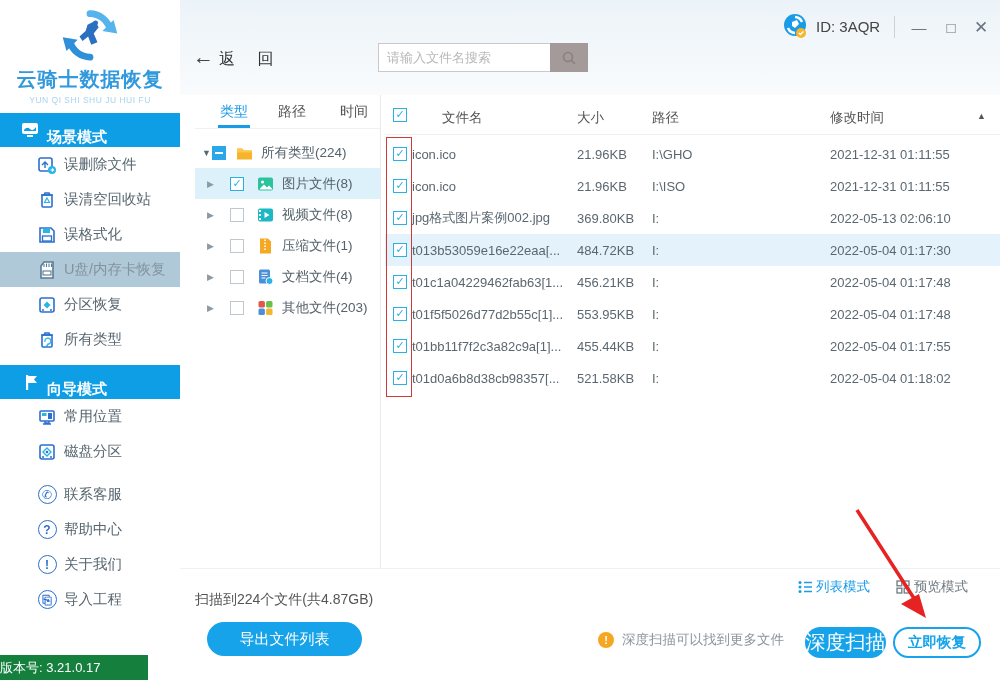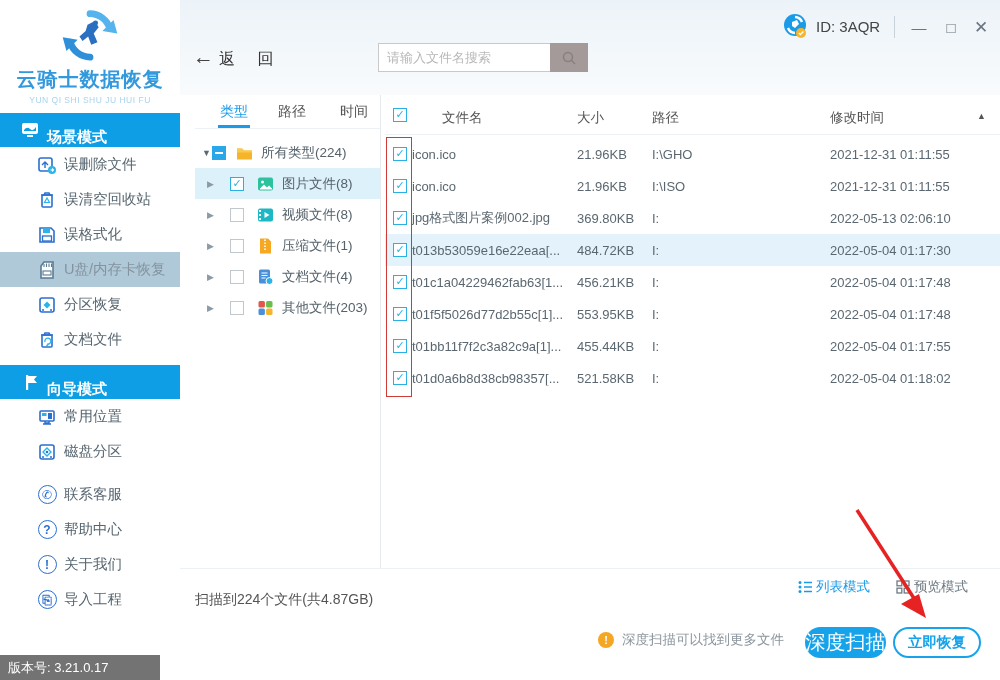--- a/index.html
+++ b/index.html
@@ -12,21 +12,21 @@
   .logo-title { color:#3399dd; font-size:20px; font-weight:bold; letter-spacing:1px; margin-top:-4px; }
   .logo-sub { color:#a8d4ef; font-size:8.5px; letter-spacing:.5px; margin-top:2px; }
   .sec-header { height:34px; background:#0d9ee6; color:#fff; font-size:15px; font-weight:bold; display:flex; align-items:flex-end; padding-left:47px; position:relative; }
   .sec-header .sicon { position:absolute; left:20px; top:50%; transform:translateY(-50%); width:20px; height:20px; display:flex; align-items:center; justify-content:center; }
   .side-item { height:35px; display:flex; align-items:center; position:relative; color:#56656f; font-size:14.5px; cursor:pointer; }
   .side-item .iicon { position:absolute; left:36px; width:22px; height:22px; display:flex; align-items:center; justify-content:center; }
   .side-item .ilabel { position:absolute; left:64px; white-space:nowrap; }
   .side-item.sel { background:#afc9d9; color:#84939e; }
   .gap8 { height:8px; }
   .circ { width:19px; height:19px; border:1.7px solid #2b6fd0; border-radius:50%; color:#2b6fd0; font-size:12px; font-weight:bold; display:flex; align-items:center; justify-content:center; }
-  .version-bar { position:absolute; left:0; bottom:0; width:160px; height:25px; background:#737373; color:#fff; font-size:13px; display:flex; align-items:center; padding-left:8px; }
+  .version-bar { position:absolute; left:0; bottom:0; width:148px; height:25px; background:#15803d; color:#fff; font-size:13px; display:flex; align-items:center; }
 
   
   .main { position:absolute; left:180px; top:0; width:820px; height:680px; background:#fff; }
   .topbar { position:absolute; left:0; top:0; width:820px; height:95px; background:linear-gradient(180deg,#ecf3f8 0%,#f9fbfd 100%); }
 
   
   .tb-logo { position:absolute; left:602px; top:13px; width:26px; height:26px; }
   .tb-id { position:absolute; left:636px; top:18px; font-size:15px; color:#444; }
   .tb-sep { position:absolute; left:714px; top:16px; width:1px; height:22px; background:#c9d2d8; }
   .winbtn { position:absolute; top:16px; width:22px; height:22px; color:#6b7680; font-size:15px; display:flex; align-items:center; justify-content:center; cursor:pointer; }
@@ -176,21 +176,21 @@
     </div>
     <div class="side-item">
       <span class="iicon">
         <svg width="20" height="20" viewBox="0 0 20 20">
             <path d="M4 5 h12 M7 5 l1 -2 h4 l1 2" stroke="#2b6fd0" stroke-width="1.6" fill="none"></path>
             <rect x="5" y="5" width="10" height="12" rx="1" fill="none" stroke="#2b6fd0" stroke-width="1.6"></rect>
             <path d="M8 12 a3 3 0 1 1 2 2" stroke="#2ab4e8" stroke-width="1.3" fill="none"></path>
             <polygon points="9,15 12,14 10,17" fill="#2ab4e8"></polygon>
           </svg>
       </span>
-      <span class="ilabel">文档文件</span>
+      <span class="ilabel">所有类型</span>
     </div>
 
     <div class="gap8"></div>
     <div class="sec-header">
       <span class="sicon">
         <svg width="16" height="18" viewBox="0 0 16 18">
             <rect x="4" y="2" width="2.2" height="15" fill="#fff"></rect>
             <path d="M6 3 h9 l-3 3.5 3 3.5 h-9 z" fill="#fff"></path>
           </svg>
       </span>
@@ -457,20 +457,21 @@
       <span class="view-toggle vt-prev">
         <svg width="14" height="14" viewBox="0 0 14 14">
             <rect x="1" y="1" width="4.8" height="4.8" fill="none" stroke="#6f7a82" stroke-width="1.3"></rect>
             <rect x="8.2" y="1" width="4.8" height="4.8" fill="none" stroke="#6f7a82" stroke-width="1.3"></rect>
             <rect x="1" y="8.2" width="4.8" height="4.8" fill="none" stroke="#6f7a82" stroke-width="1.3"></rect>
             <rect x="8.2" y="8.2" width="4.8" height="4.8" fill="none" stroke="#6f7a82" stroke-width="1.3"></rect>
           </svg>
         <span>预览模式</span>
       </span>
       <span class="scan-summary">扫描到224个文件(共4.87GB)</span>
+      <button class="export-btn">导出文件列表</button>
       <span class="hint">
         <span class="warn-ic">!</span>
         <span>深度扫描可以找到更多文件</span>
       </span>
       <button class="deepscan-btn">深度扫描</button>
       <button class="recover-btn">立即恢复</button>
     </div>
 
     <div class="anno-rect"></div>
     <svg class="anno-arrow" width="125" height="135" viewBox="0 0 125 135">

